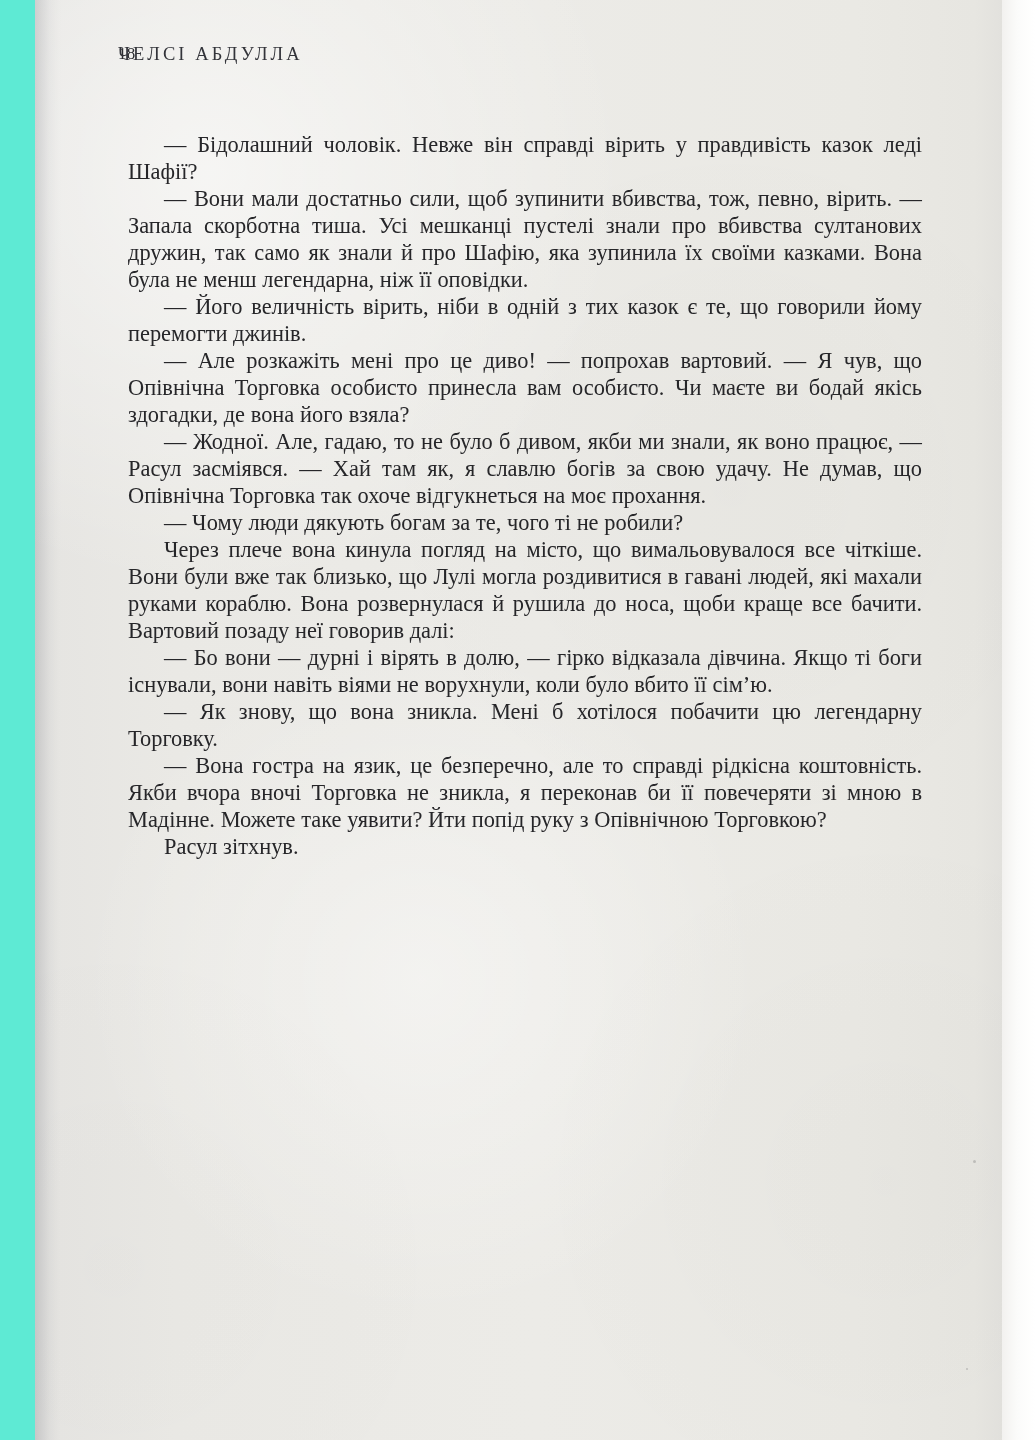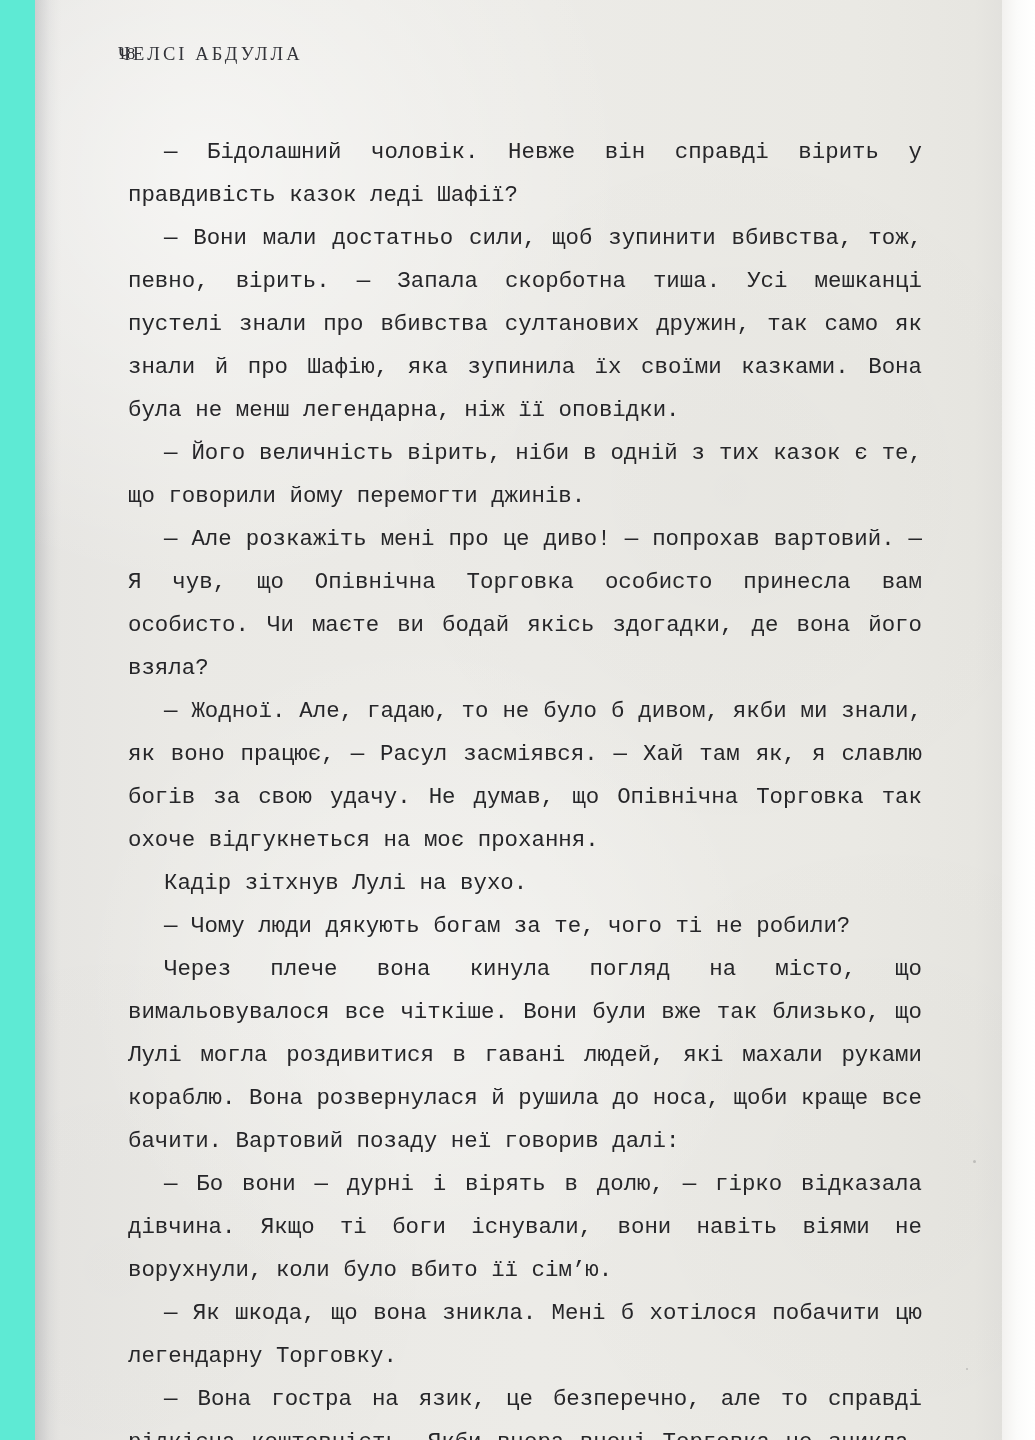--- a/index.html
+++ b/index.html
@@ -110,26 +110,25 @@
     left: 128px;
     top: 131px;
     width: 794px;
   }
   .para {
     margin: 0;
     text-indent: 36px;
     text-align: justify;
     text-justify: inter-word;
     font-size: 22.4px;
-    line-height: 43px;
+    line-height: 27px;
     color: #262629;
     hyphens: manual;
     -webkit-hyphens: manual;
     word-spacing: .1px;
-    font-family: Liberation Mono, monospace;
   }
   .para:last-child { text-align-last: left; }
 
   
   .text-block, .running-head {
     text-rendering: optimizeLegibility;
     -webkit-font-smoothing: antialiased;
   }
 
   
@@ -162,22 +161,21 @@
     <span class="folio">18</span>
     <span class="head-title">ЧЕЛСІ АБДУЛЛА</span>
   </header>
 
   <main class="text-block">
     <p class="para">— Бідолашний чоловік. Невже він справді вірить у правдивість казок леді Шафії?</p>
     <p class="para">— Вони мали достатньо сили, щоб зупинити вбивства, тож, певно, вірить. — Запала скорботна тиша. Усі мешканці пустелі знали про вбивства султанових дружин, так само як знали й про Шафію, яка зупинила їх своїми казками. Вона була не менш легендарна, ніж її оповідки.</p>
     <p class="para">— Його величність вірить, ніби в одній з тих казок є те, що говорили йому перемогти джинів.</p>
     <p class="para">— Але розкажіть мені про це диво! — попрохав вартовий. — Я чув, що Опівнічна Торговка особисто принесла вам особисто. Чи маєте ви бодай якісь здогадки, де вона його взяла?</p>
     <p class="para">— Жодної. Але, гадаю, то не було б дивом, якби ми знали, як воно працює, — Расул засміявся. — Хай там як, я славлю богів за свою удачу. Не думав, що Опівнічна Торговка так охоче відгукнеться на моє прохання.</p>
-    <p class="para">Кадір зітхнув Лулі на вухо.</p>
     <p class="para">— Чому люди дякують богам за те, чого ті не робили?</p>
     <p class="para">Через плече вона кинула погляд на місто, що вимальовувалося все чіткіше. Вони були вже так близько, що Лулі могла роздивитися в гавані людей, які махали руками кораблю. Вона розвернулася й рушила до носа, щоби краще все бачити. Вартовий позаду неї говорив далі:</p>
     <p class="para">— Бо вони — дурні і вірять в долю, — гірко відказала дівчина. Якщо ті боги існували, вони навіть віями не ворухнули, коли було вбито її сім’ю.</p>
-    <p class="para">— Як шкода, що вона зникла. Мені б хотілося побачити цю легендарну Торговку.</p>
+    <p class="para">— Як знову, що вона зникла. Мені б хотілося побачити цю легендарну Торговку.</p>
     <p class="para">— Вона гостра на язик, це безперечно, але то справді рідкісна коштовність. Якби вчора вночі Торговка не зникла, я переконав би її повечеряти зі мною в Мадінне. Можете таке уявити? Йти попід руку з Опівнічною Торговкою?</p>
     <p class="para">Расул зітхнув.</p>
   </main>
 
 </div>
 
 </body></html>

